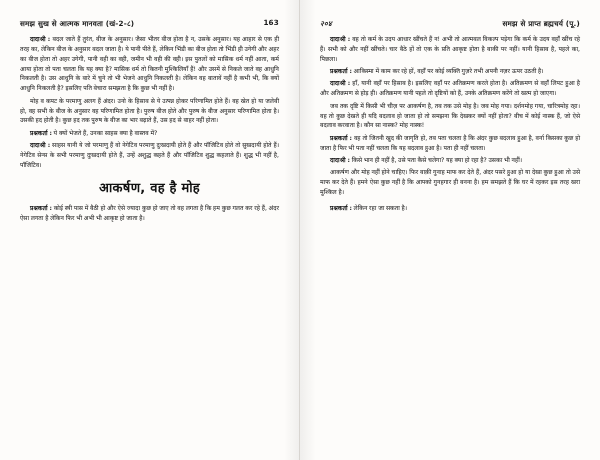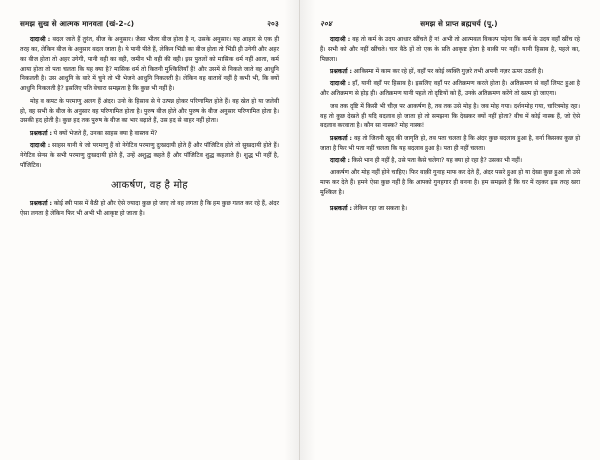--- a/index.html
+++ b/index.html
@@ -50,21 +50,21 @@
     margin-left: 6px;
     text-align: right;
   }
   .page.right .page-header .folio {
     margin-right: 6px;
     text-align: left;
     font-style: italic;
   }
   .page.right .page-header .title {
     flex: 1;
-    text-align: center;
+    text-align: right;
   }
   .rule {
     height: 0px;
     margin: 2px 0 5px 0;
   }
   .body-col {
     font-size: 6.1px;
     line-height: 1.62;
     color: #111111;
     text-align: justify;
@@ -73,22 +73,22 @@
   }
   .para {
     margin: 0 0 2.5px 0;
     text-indent: 10px;
   }
   .speaker {
     font-weight: bold;
   }
   .section-head {
     text-align: center;
-    font-weight: normal;
-    font-size: 10px;
+    font-weight: bold;
+    font-size: 13px;
     margin: 7px 0 5px 0;
     letter-spacing: 0.3px;
   }
   .spacer {
     height: 4px;
   }
   .scan-shade {
     position: absolute;
     top: 0;
     bottom: 0;
@@ -105,21 +105,21 @@
   }
 </style>
 </head>
 <body>
 
 <div class="page-spread">
 
   <div class="page left">
     <div class="page-header">
       <span class="title">समझ सुख से आत्मक मानवता (खं-2-८)</span>
-      <span class="folio">२०३</span>
+      <span class="folio">163</span>
     </div>
     <div class="rule"></div>
     <div class="body-col">
       <p class="para"><span class="speaker">दादाश्री :</span><span> बदल जाते हैं तुरंत, बीज के अनुसार। जैसा भीतर बीज होता है न, उसके अनुसार। यह आहार से एक ही तरह का, लेकिन बीज के अनुसार बदल जाता है। ये पानी पीते हैं, लेकिन भिंडी का बीज होता तो भिंडी ही उगेगी और अहर का बीज होता तो अहर उगेगी, पानी वही का वही, जमीन भी वही की वही। इस पुतलों को मासिक धर्म नहीं आता, कर्म आया होता तो पता चलता कि यह क्या है? मासिक धर्म तो कितनी मुश्किलियाँ हैं! और उसमें से निकले जाते वह आधुनि निकलती है। उस आधुनि के बारे में चुने तो भी भेजने आधुनि निकलती है। लेकिन वह बातावें नहीं है कभी भी, कि क्यों आधुनि निकलती है? इसलिए पति बेचारा समझता है कि कुछ भी नहीं है।</span></p>
       <p class="para"><span class="speaker"></span><span>मोह व कपट के परमाणु अलग हैं अंदर। उनो के हिसाब से ये उत्पन्न होकर परिणामित होते हैं। वह खेत हो या जलेबी हो, वह सभी के बीज के अनुसार वह परिणामित होता है। पुरुष बीज होते और पुरुष के बीज अनुसार परिणामित होता है। उसकी हद होती है। कुछ हद तक पुरुष के बीज का भार बढ़ाते हैं, उस हद से बाहर नहीं होता।</span></p>
       <p class="para"><span class="speaker">प्रश्नकर्ता :</span><span> ये क्यों भेजते हैं, उनका साहस क्या है वास्तव में?</span></p>
       <p class="para"><span class="speaker">दादाश्री :</span><span> साहस यानी ये जो परमाणु हैं वो नेगेटिव परमाणु दुःखदायी होते हैं और पॉजिटिव होते तो सुखदायी होते हैं। नेगेटिव सेन्स के सभी परमाणु दुःखदायी होते हैं, उन्हें अशुद्ध कहते हैं और पॉजिटिव शुद्ध कहलाते हैं। शुद्ध भी नहीं है, पॉजिटिव।</span></p>
       <div class="section-head">आकर्षण, वह है मोह</div>
       <p class="para"><span class="speaker">प्रश्नकर्ता :</span><span> कोई स्त्री पास में बैठी हो और ऐसे ज्यादा कुछ हो जाए तो वह लगता है कि हम कुछ गलत कर रहे हैं, अंदर ऐसा लगता है लेकिन फिर भी अभी भी आकृष्ट हो जाता है।</span></p>
     </div>

